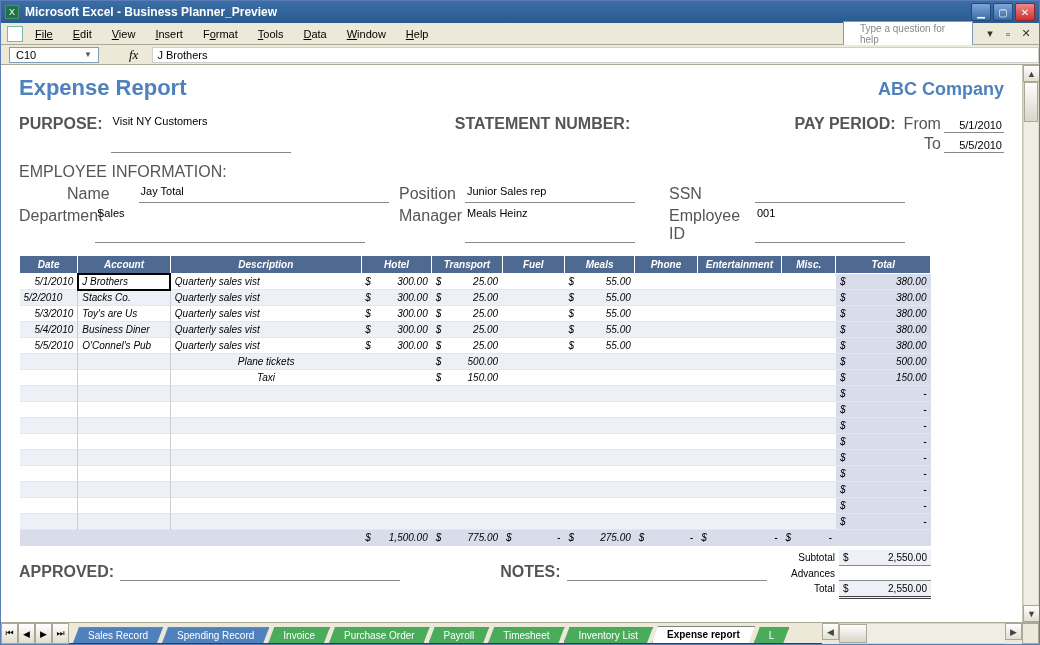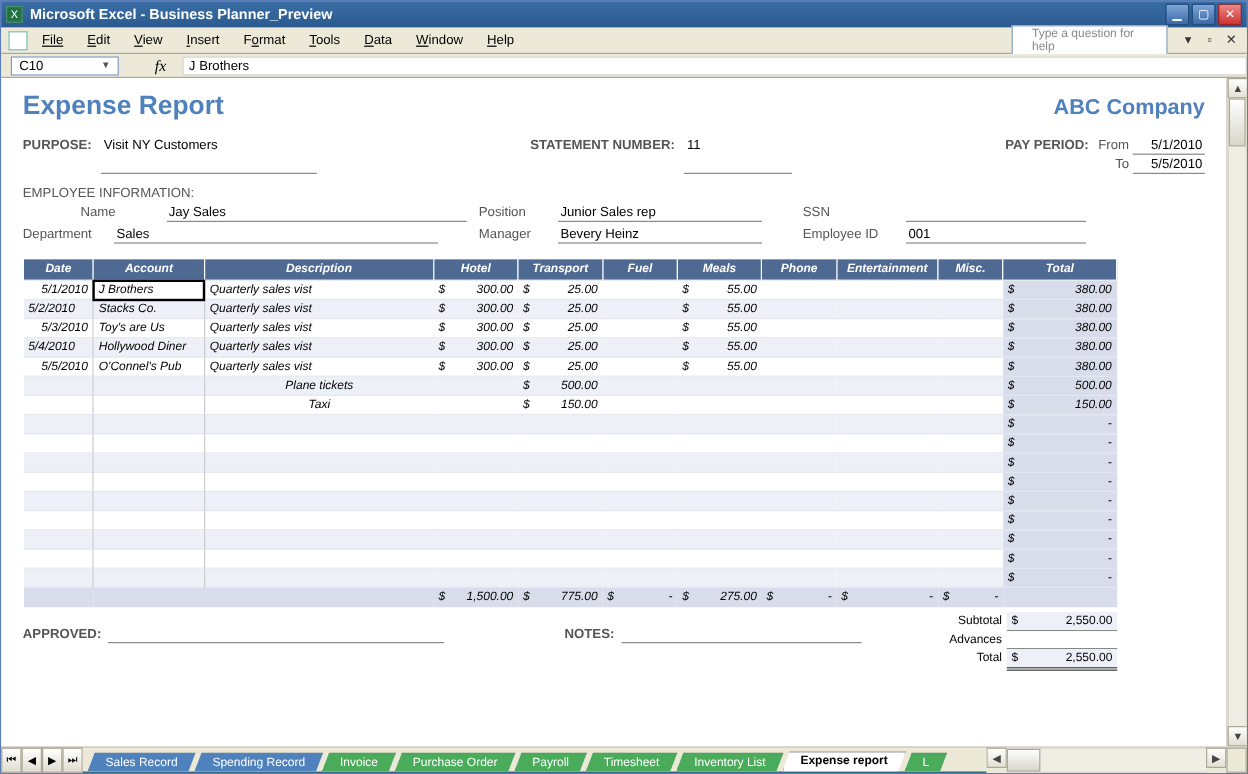--- a/index.html
+++ b/index.html
@@ -158,21 +158,21 @@
   .sheet-tab.active { background:#fff; color:#000; font-weight:bold; border-bottom:1px solid #fff;}
   .hscroll {
     width:200px; display:flex; align-items:stretch;
     background:#ece9d8;
   }
   .hscroll .track { flex:1; background:#efeee5; border-top:1px solid #d8d6c8; border-bottom:1px solid #d8d6c8;}
   .hscroll .thumb { width:28px; height:100%; background:linear-gradient(#fefefe,#d8d6c9); border:1px solid #aca899;}
   
   .doc-title { font-size: 22px; color:#4f81bd; font-weight:bold; }
   .company { font-size:18px; color:#4f81bd; font-weight:bold; }
-  .lbl { font-size:11px; color:#555; }
+  .lbl { font-size:16px; color:#555; }
   .uline { border-bottom:1px solid #888; padding:0 2px 1px 2px; min-height:13px; display:inline-block;}
   .header-row { display:flex; justify-content:space-between; margin-top:14px;}
   .emp-row { display:flex; margin-top:4px; gap:10px;}
   .emp-col { display:flex; gap:16px; }
   table.exp {
     border-collapse: collapse;
     width: 912px;
     margin-top:12px;
     font-size:10px;
     font-style:italic;
@@ -257,55 +257,54 @@
         <div class="company">ABC Company</div>
       </div>
 
       <div class="header-row">
         <div style="display:flex;gap:8px;">
           <span class="lbl" style="font-weight:bold;">PURPOSE:</span>
           <span class="uline" style="width:180px;">Visit NY Customers</span>
         </div>
         <div style="display:flex;gap:8px;">
           <span class="lbl" style="font-weight:bold;">STATEMENT NUMBER:</span>
-          <span class="uline" style="width:90px;">11</span>
         </div>
         <div style="display:flex;gap:8px;align-items:baseline;">
           <span class="lbl" style="font-weight:bold;">PAY PERIOD:</span>
           <div>
             <div style="text-align:right;"><span class="lbl">From</span> <span class="uline" style="width:60px;">5/1/2010</span></div>
             <div style="text-align:right;margin-top:2px;"><span class="lbl">To</span> <span class="uline" style="width:60px;">5/5/2010</span></div>
           </div>
         </div>
       </div>
 
       <div style="margin-top:10px;" class="lbl">EMPLOYEE INFORMATION:</div>
 
       <div class="emp-row">
         <div class="emp-col" style="width:370px;">
           <span class="lbl" style="width:60px;margin-left:48px;">Name</span>
-          <span class="uline" style="width:270px;">Jay Sales</span>
+          <span class="uline" style="width:270px;">Jay Total</span>
         </div>
         <div class="emp-col" style="width:260px;">
           <span class="lbl" style="width:50px;">Position</span>
           <span class="uline" style="width:170px;">Junior Sales rep</span>
         </div>
         <div class="emp-col">
           <span class="lbl" style="width:70px;">SSN</span>
           <span class="uline" style="width:150px;"></span>
         </div>
       </div>
       <div class="emp-row">
         <div class="emp-col" style="width:370px;">
           <span class="lbl" style="width:60px;">Department</span>
           <span class="uline" style="width:270px;">Sales</span>
         </div>
         <div class="emp-col" style="width:260px;">
           <span class="lbl" style="width:50px;">Manager</span>
-          <span class="uline" style="width:170px;">Bevery Heinz</span>
+          <span class="uline" style="width:170px;">Meals Heinz</span>
         </div>
         <div class="emp-col">
           <span class="lbl" style="width:70px;">Employee ID</span>
           <span class="uline" style="width:150px;">001</span>
         </div>
       </div>
 
       <table class="exp">
         <colgroup>
           <col style="width:58px">
@@ -369,22 +368,22 @@
               <td class="money"><span class="cur">$</span>300.00</td>
               <td class="money"><span class="cur">$</span>25.00</td>
               <td class="money"></td>
               <td class="money"><span class="cur">$</span>55.00</td>
               <td class="money"></td>
               <td class="money"></td>
               <td class="money"></td>
               <td class="money total-col"><span class="cur">$</span>380.00</td>
             </tr>
             <tr class="alt">
-              <td style="text-align: left;">5/4/2010</td>
-              <td class="acct">Hollywood Diner</td>
+              <td style="text-align: right;">5/4/2010</td>
+              <td class="acct">Business Diner</td>
               <td style="text-align: left;">Quarterly sales vist</td>
               <td class="money"><span class="cur">$</span>300.00</td>
               <td class="money"><span class="cur">$</span>25.00</td>
               <td class="money"></td>
               <td class="money"><span class="cur">$</span>55.00</td>
               <td class="money"></td>
               <td class="money"></td>
               <td class="money"></td>
               <td class="money total-col"><span class="cur">$</span>380.00</td>
             </tr>

